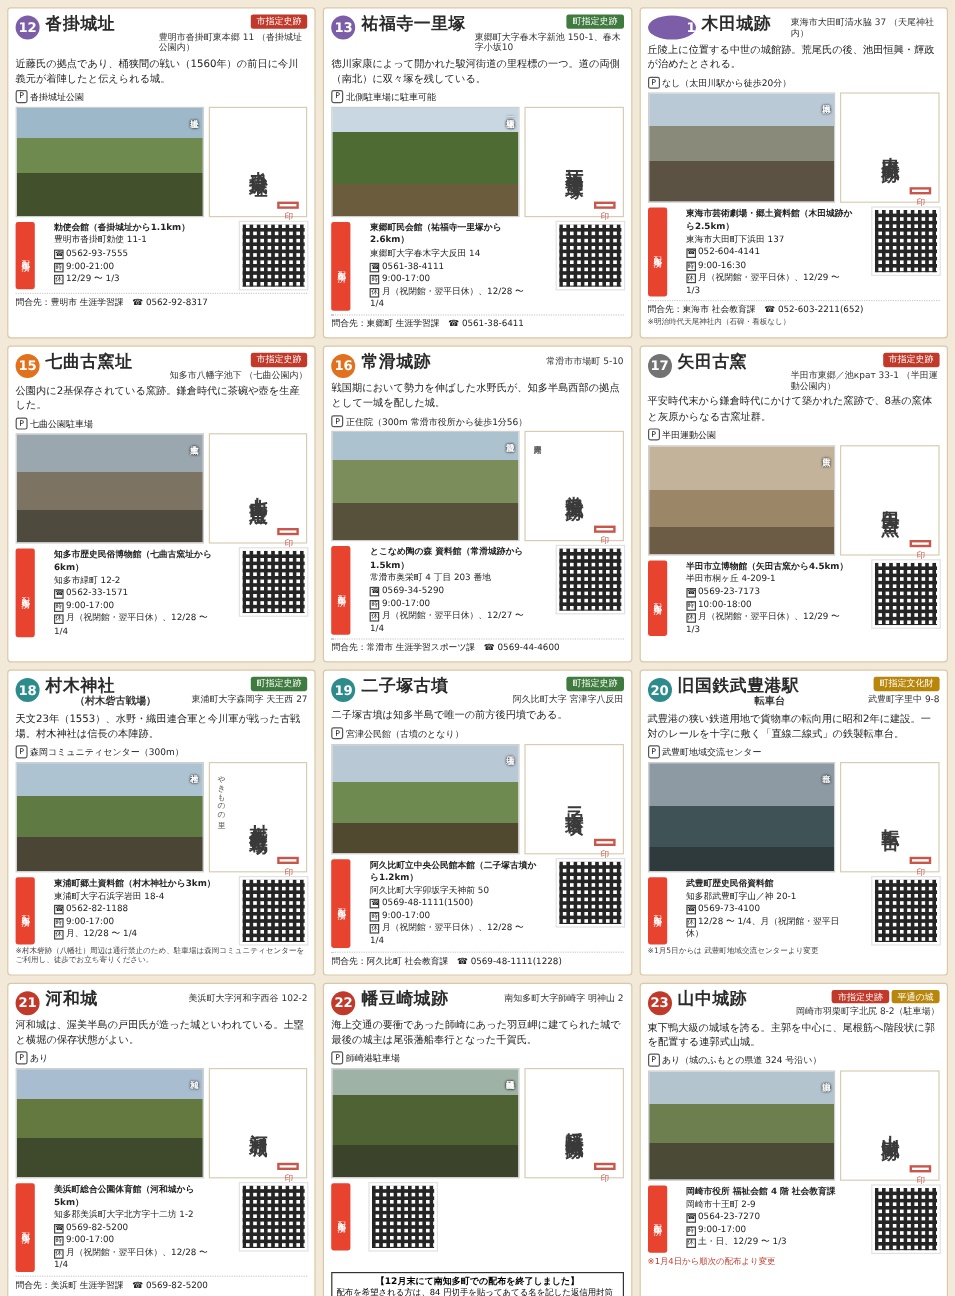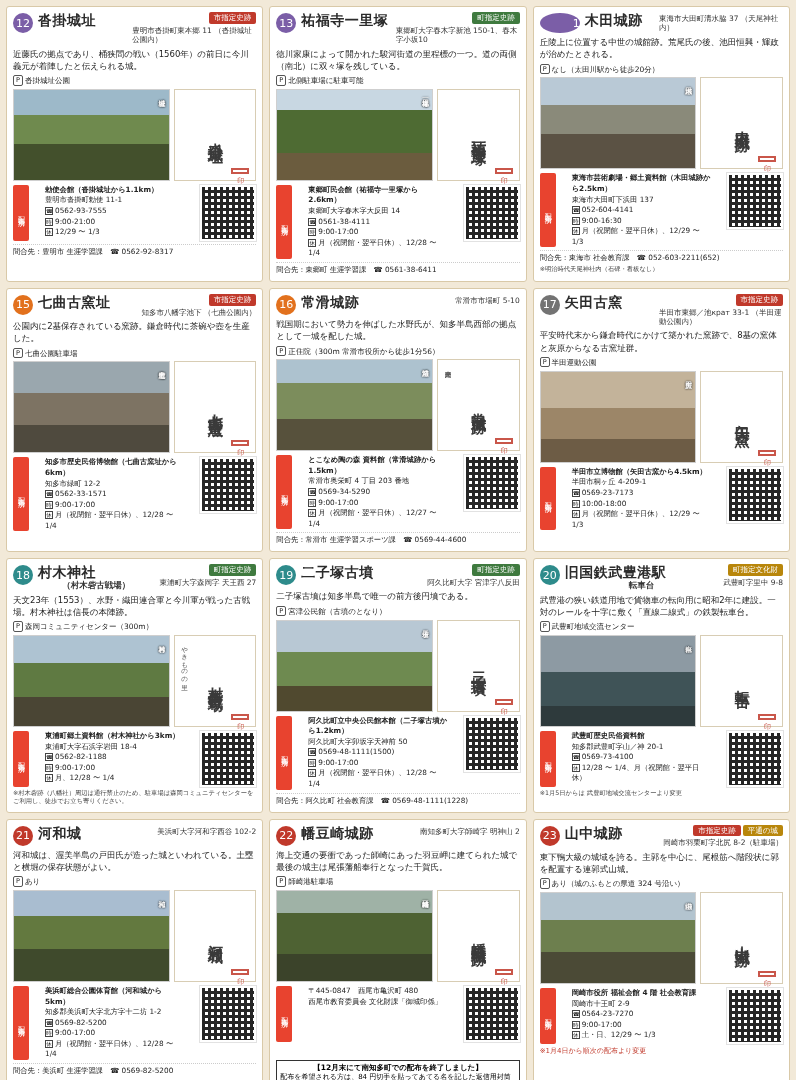--- a/index.html
+++ b/index.html
@@ -31,21 +31,21 @@
     align-items: flex-start;
     gap: 5px;
     margin-bottom: 3px;
   }
   .num {
     width: 20px; height: 20px;
     flex: 0 0 20px;
     border-radius: 50%;
     color: #fff;
     font-size: 11px;
-    font-weight: normal;
+    font-weight: bold;
     display: flex; align-items: center; justify-content: center;
     margin-top: 1px;
   }
   .title-wrap { flex: 1 1 auto; min-width: 0; }
   .title {
     font-size: 14px;
     font-weight: bold;
     color: #2b2b2b;
     line-height: 1.15;
     letter-spacing: 0.5px;
@@ -634,24 +634,20 @@
         <div class="photo sc11">
           <div class="cap">幡豆崎城跡</div>
         </div>
         <div class="stamp">
           <div class="stamp-inner">幡豆崎城跡</div>
           <div class="stamp-seal">印</div>
         </div>
       </div>
       <div class="dist-block">
         <div class="dist-label">配布場所</div>
-        <div class="dist-info">
-          <div>〒445-0847　西尾市亀沢町 480</div>
-          <div>西尾市教育委員会 文化財課「御城印係」</div>
-        </div>
         <div class="qr"></div>
       </div>
       <div class="notice"><span class="nt">【12月末にて南知多町での配布を終了しました】</span><span>配布を希望される方は、84 円切手を貼ってあてる名を記した返信用封筒を同封の上、下記まで郵便でお申込みください。</span></div>
     </div>
     <div class="card">
       <div class="card-head">
         <div class="num" style="background: rgb(192, 57, 43);">23</div>
         <div class="title-wrap">
           <div class="title">山中城跡</div>
         </div>

